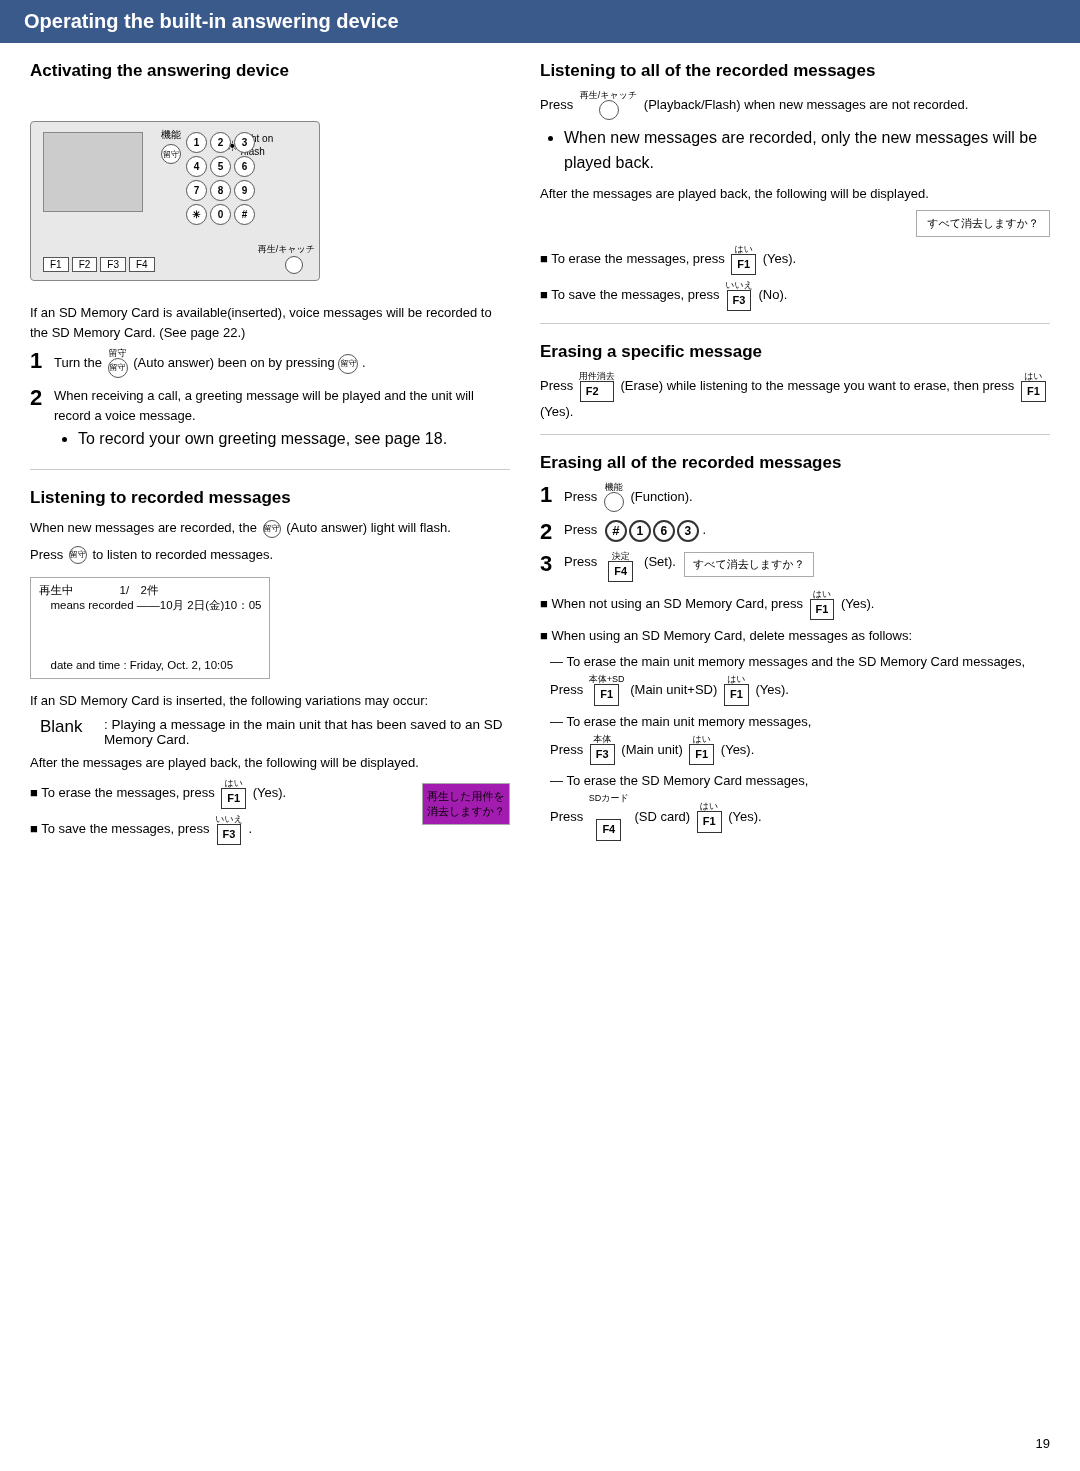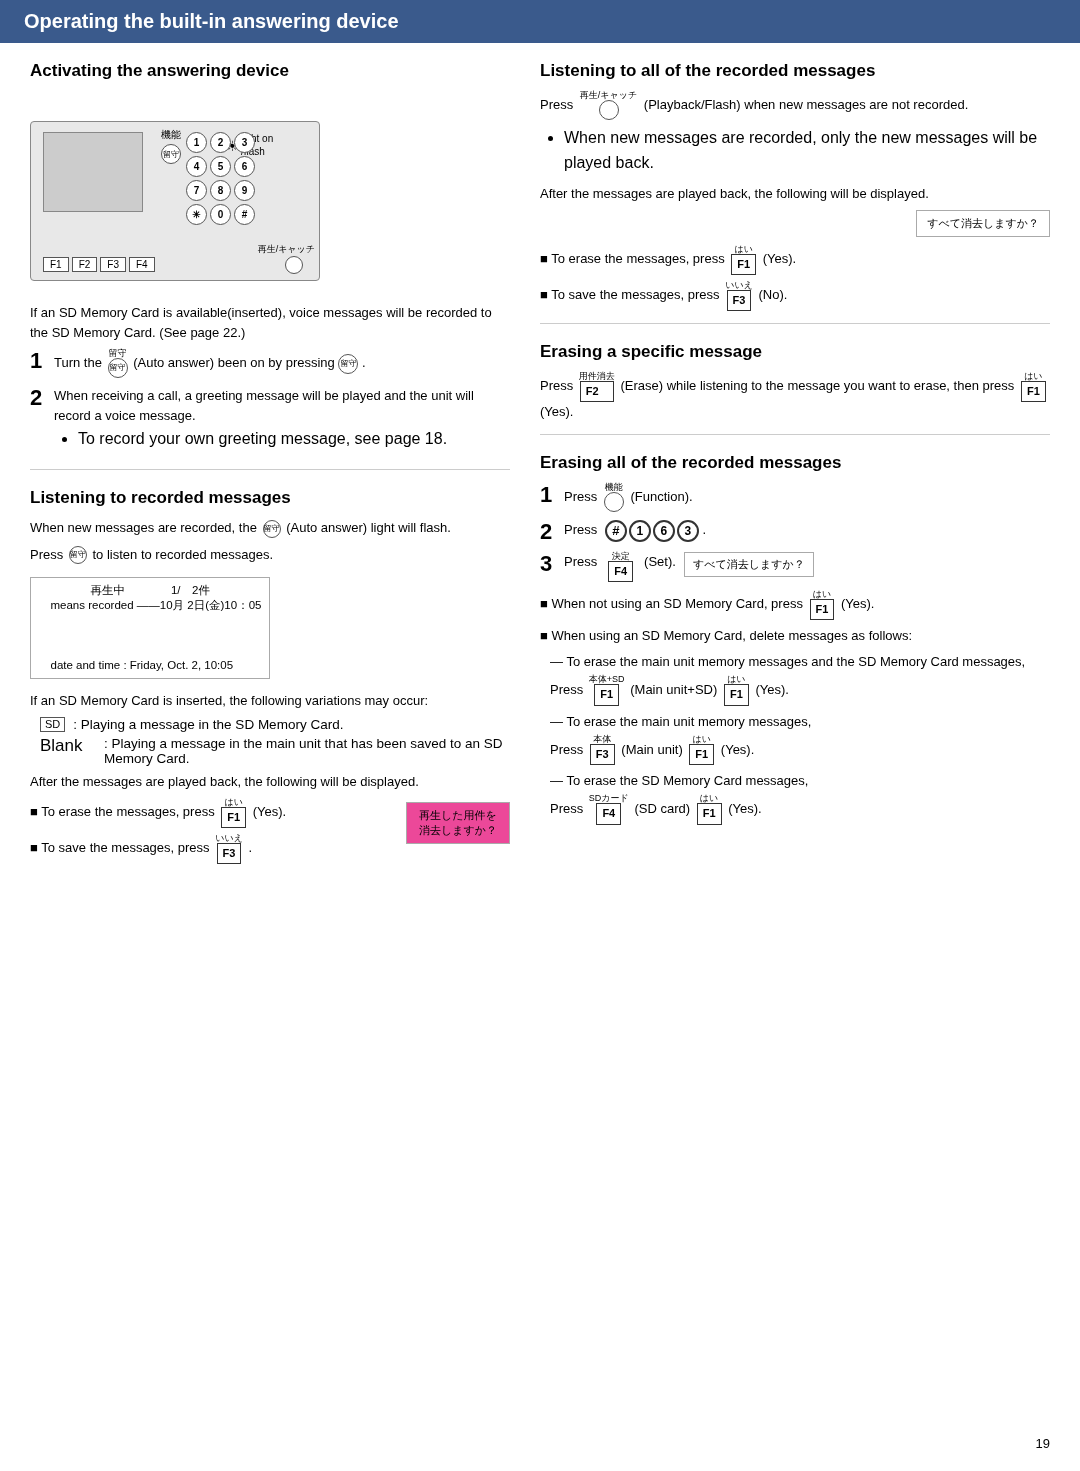--- a/index.html
+++ b/index.html
@@ -251,43 +251,39 @@
     </p>
 
     <p>
       <span>Press</span>
       <span style="width:18px;height:18px;border-radius:50%;border:1.5px solid #555;display:inline-flex;align-items:center;justify-content:center;font-size:8px;background:#fff;vertical-align:middle;margin:0 2px;">留守</span>
       <span>to listen to recorded messages.</span>
     </p>
 
     <div style="margin: 6px 0;">
       <div class="display-box">
-        <div style="white-space:pre;text-align:center;">再生中　　　　1/　2件</div>
+        <div style="white-space:pre;">再生中　　　　1/　2件</div>
         <div style="white-space:pre;">　means recorded ——10月 2日(金)10：05</div>
         <div style="white-space:pre;margin-top:45px;">　date and time : Friday, Oct. 2, 10:05</div>
       </div>
     </div>
 
     <p>If an SD Memory Card is inserted, the following variations may occur:</p>
 
     <div style="margin:6px 0 6px 10px;">
-      <div class="indent-row" style="margin-bottom:4px;">
-        <span class="sd-box">SD</span>
-        <span>: Playing a message in the SD Memory Card.</span>
-      </div>
       <div class="indent-row" style="align-items:flex-start;">
         <span style="min-width:60px;font-size:17px;">Blank</span>
         <span>: Playing a message in the main unit that has been saved to an SD Memory Card.</span>
       </div>
     </div>
 
     <p>After the messages are played back, the following will be displayed.</p>
 
     <div class="clearfix">
-      <div style="float:right; border:1px solid #aaa; padding:5px 12px; font-size:11px; margin:4px 0 16px 8px; white-space:pre-line; background:#ec4899;">再生した用件を
+      <div style="float:right; border:1px solid #aaa; padding:5px 4px; font-size:11px; margin:4px 0 16px 8px; white-space:pre-line; background:#a21caf;">再生した用件を
 消去しますか？</div>
 
       <p>
         <span>■ To erase the messages, press</span>
         <span style="display:inline-flex;flex-direction:column;align-items:center;vertical-align:middle;margin:0 2px;">
           <span style="font-size:9px;line-height:1;">はい</span>
           <span class="btn-key">F1</span>
         </span>
         <span>(Yes).</span>
       </p>
@@ -449,21 +445,21 @@
           <span class="btn-key">F1</span>
         </span>
         <span>(Yes).</span>
       </div>
     </div>
 
     <div class="dash-block">
       <div>— To erase the SD Memory Card messages,</div>
       <div style="margin-top:2px;">
         Press
-        <span style="display:inline-flex;flex-direction:column;align-items:center;vertical-align:middle;margin:0 2px;">
+        <span style="display:inline-flex;flex-direction:column;align-items:center;vertical-align:middle;margin:0 2px;gap:16px;">
           <span style="font-size:9px;line-height:1;">SDカード</span>
           <span class="btn-key">F4</span>
         </span>
         <span>(SD card)</span>
         <span style="display:inline-flex;flex-direction:column;align-items:center;vertical-align:middle;margin:0 2px;">
           <span style="font-size:9px;line-height:1;">はい</span>
           <span class="btn-key">F1</span>
         </span>
         <span>(Yes).</span>
       </div>

